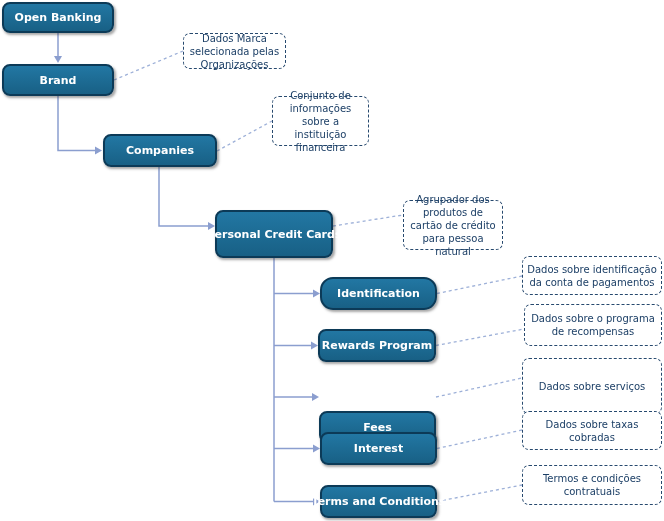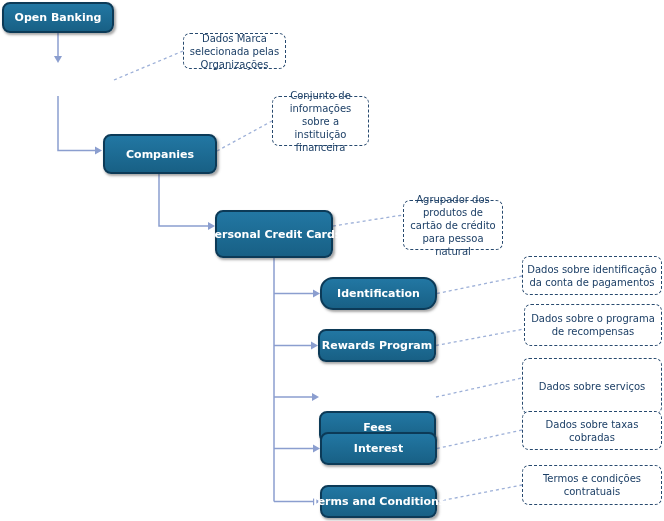--- a/index.html
+++ b/index.html
@@ -34,21 +34,21 @@
   .note{
     position:absolute;display:flex;align-items:center;justify-content:center;
     border:1.5px dashed var(--note-border);
     border-radius:7px;box-sizing:border-box;background:var(--bg);
     color:var(--note-text);font-size:10px;line-height:1.3;
     text-align:center;padding:2px 3px;
   }
   
   #n-open-banking{left:2px;top:2px;width:112px;height:31px;}
   #n-brand{left:2px;top:64px;width:112px;height:32px;}
-  #n-companies{left:103px;top:134px;width:114px;height:40px;}
+  #n-companies{left:103px;top:134px;width:114px;height:33px;}
   #n-personal-credit-cards{left:215px;top:210px;width:118px;height:48px;}
   #n-identification{left:320px;top:277px;width:117px;height:33px;border-radius:13px;}
   #n-rewards-program{left:318px;top:329px;width:118px;height:33px;}
   #n-fees{left:319px;top:381px;width:117px;height:32px;margin-top:30px;}
   #n-interest{left:320px;top:432px;width:117px;height:33px;}
   #n-terms-and-conditions{left:320px;top:485px;width:117px;height:33px;}
   
   #a-brand{left:183px;top:33px;width:103px;height:36px;}
   #a-companies{left:272px;top:96px;width:97px;height:50px;}
   #a-personal-credit-cards{left:403px;top:200px;width:100px;height:50px;}
@@ -105,20 +105,21 @@
     <line class="dashed-line" x1="217" y1="151" x2="272" y2="121"></line>
     <line class="dashed-line" x1="333" y1="226" x2="403" y2="215"></line>
     <line class="dashed-line" x1="437" y1="293.5" x2="522" y2="276"></line>
     <line class="dashed-line" x1="436" y1="345.5" x2="524" y2="329"></line>
     <line class="dashed-line" x1="436" y1="397" x2="522" y2="378"></line>
     <line class="dashed-line" x1="437" y1="448.5" x2="522" y2="430"></line>
     <line class="dashed-line" x1="437" y1="501.5" x2="522" y2="485"></line>
   </svg>
 
   <div class="node" id="n-open-banking">Open Banking</div>
+  <div class="node" id="n-brand">Brand</div>
   <div class="node" id="n-companies">Companies</div>
   <div class="node" id="n-personal-credit-cards">Personal Credit Cards</div>
   <div class="node" id="n-identification">Identification</div>
   <div class="node" id="n-rewards-program">Rewards Program</div>
   <div class="node" id="n-fees">Fees</div>
   <div class="node" id="n-interest">Interest</div>
   <div class="node" id="n-terms-and-conditions">Terms and Conditions</div>
 
   <div class="note" id="a-brand">Dados Marca selecionada pelas Organizações</div>
   <div class="note" id="a-companies">Conjunto de informações sobre a instituição financeira</div>

